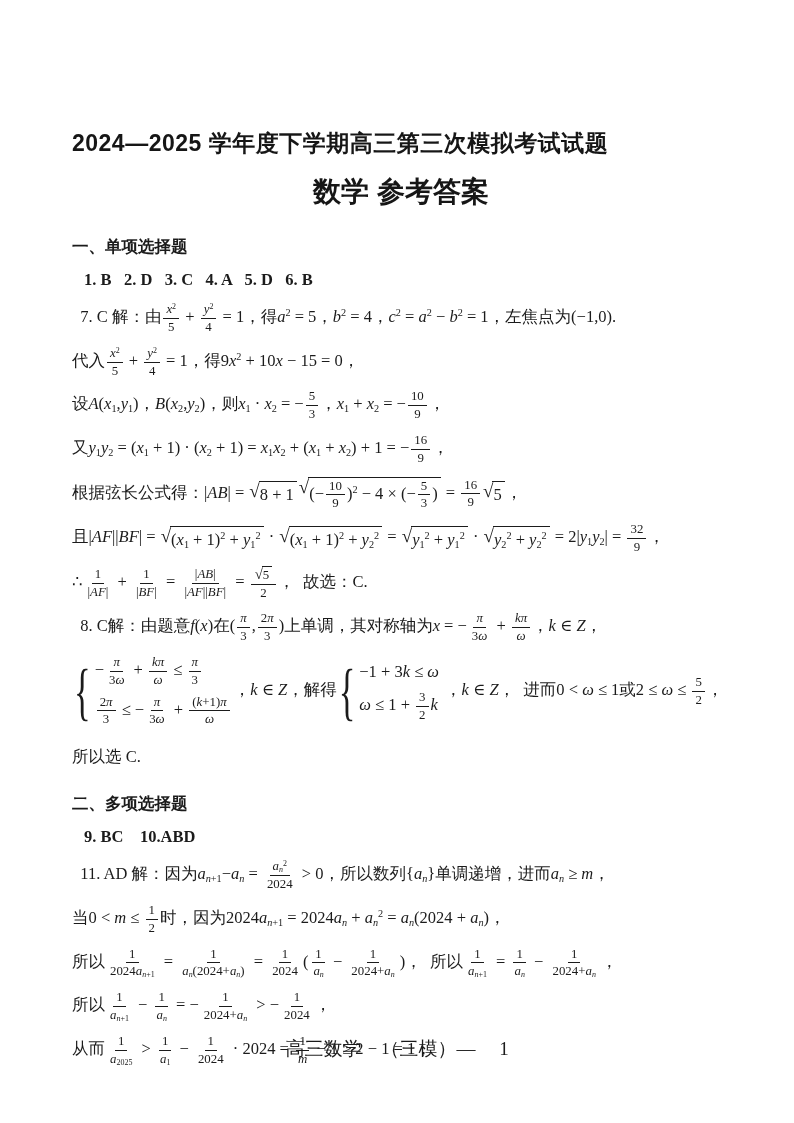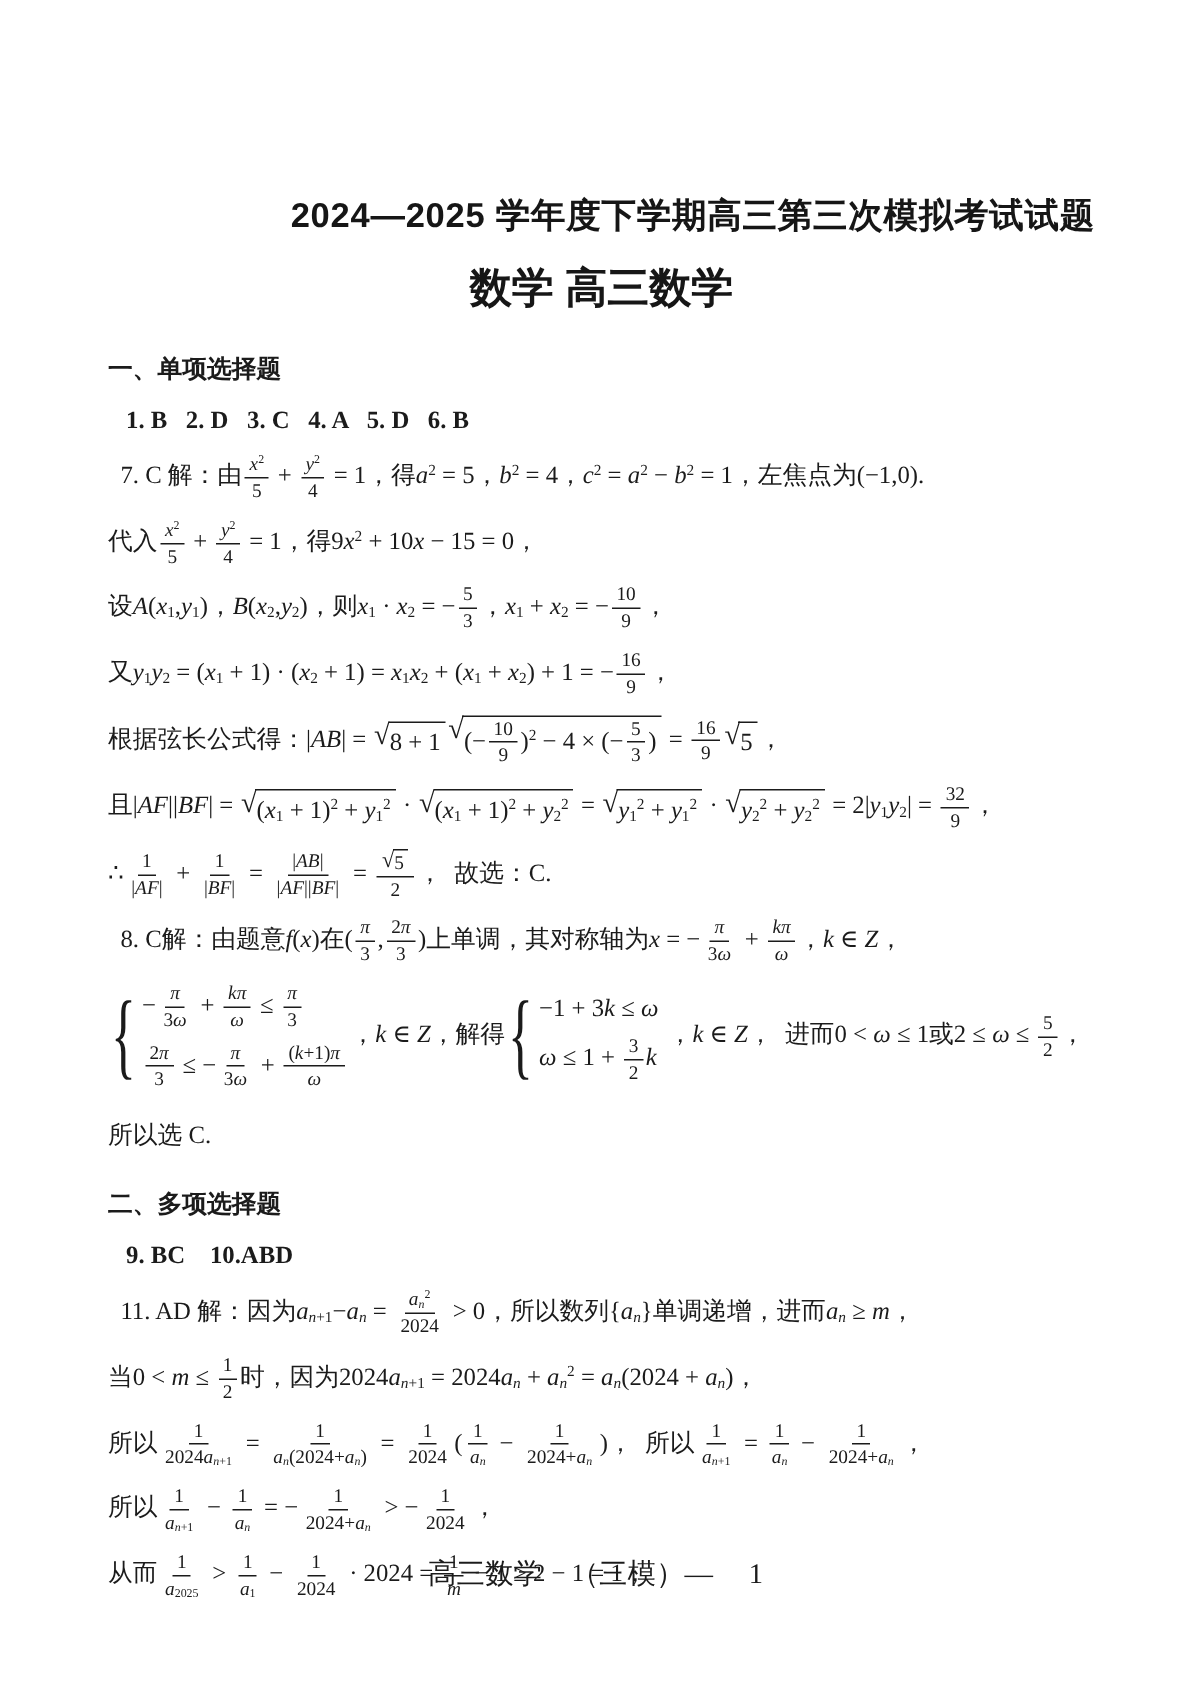--- a/index.html
+++ b/index.html
@@ -4,21 +4,21 @@
 <style>
   * { margin:0; padding:0; box-sizing:border-box; }
   html,body { background:#ffffff; }
   .page {
     width:794px; height:1123px; background:#ffffff; color:#1b1b1b;
     font-family:"Liberation Serif","DejaVu Serif",serif;
     position:relative; overflow:hidden; margin:0 auto;
   }
   .content { padding:128px 64px 0 72px; }
   .doc-title {
-    text-align:right; font-family:"Liberation Sans","DejaVu Sans",sans-serif;
+    text-align:left; font-family:"Liberation Sans","DejaVu Sans",sans-serif;
     font-weight:700; font-size:23px; letter-spacing:0.5px; color:#161616;
   }
   .doc-subtitle {
     text-align:center; font-family:"Liberation Sans","DejaVu Sans",sans-serif;
     font-weight:700; font-size:28px; margin-top:14px; color:#161616;
   }
   .body-lines { margin-top:20px; }
   .line { font-size:16.5px; line-height:1.4; white-space:pre-wrap; }
   .line.section {
     font-family:"Liberation Sans","DejaVu Sans",sans-serif;
@@ -52,21 +52,21 @@
     position:absolute; top:1036px; left:0; width:100%;
     text-align:center; font-size:19px; color:#1b1b1b; white-space:pre-wrap;
   }
 </style>
 </head>
 <body>
 
 <div class="page">
   <div class="content">
     <div class="doc-title">2024—2025 学年度下学期高三第三次模拟考试试题</div>
-    <div class="doc-subtitle">数学 高三数学</div>
+    <div class="doc-subtitle">数学 参考答案</div>
     <div class="body-lines">
         <p class="line section">一、单项选择题</p>
         <p class="line answers">1. B   2. D   3. C   4. A   5. D   6. B</p>
         <p class="line math">  7. <span class="up"><i class="v">C</i></span> 解：由<span class="frac"><span class="num"><i class="v">x</i><sup>2</sup></span><span class="den">5</span></span> + <span class="frac"><span class="num"><i class="v">y</i><sup>2</sup></span><span class="den">4</span></span> = 1，得<i class="v">a</i><sup>2</sup> = 5，<i class="v">b</i><sup>2</sup> = 4，<i class="v">c</i><sup>2</sup> = <i class="v">a</i><sup>2</sup> − <i class="v">b</i><sup>2</sup> = 1，左焦点为(−1,0).</p>
         <p class="line math">代入<span class="frac"><span class="num"><i class="v">x</i><sup>2</sup></span><span class="den">5</span></span> + <span class="frac"><span class="num"><i class="v">y</i><sup>2</sup></span><span class="den">4</span></span> = 1，得9<i class="v">x</i><sup>2</sup> + 10<i class="v">x</i> − 15 = 0，</p>
         <p class="line math">设<i class="v">A</i>(<i class="v">x</i><sub>1</sub>,<i class="v">y</i><sub>1</sub>)，<i class="v">B</i>(<i class="v">x</i><sub>2</sub>,<i class="v">y</i><sub>2</sub>)，则<i class="v">x</i><sub>1</sub> · <i class="v">x</i><sub>2</sub> = −<span class="frac"><span class="num">5</span><span class="den">3</span></span>，<i class="v">x</i><sub>1</sub> + <i class="v">x</i><sub>2</sub> = −<span class="frac"><span class="num">10</span><span class="den">9</span></span>，</p>
         <p class="line math">又<i class="v">y</i><sub>1</sub><i class="v">y</i><sub>2</sub> = (<i class="v">x</i><sub>1</sub> + 1) · (<i class="v">x</i><sub>2</sub> + 1) = <i class="v">x</i><sub>1</sub><i class="v">x</i><sub>2</sub> + (<i class="v">x</i><sub>1</sub> + <i class="v">x</i><sub>2</sub>) + 1 = −<span class="frac"><span class="num">16</span><span class="den">9</span></span>，</p>
         <p class="line math">根据弦长公式得：|<i class="v">AB</i>| = <span class="sqrt"><span class="radical">√</span><span class="radicand">8 + 1</span></span><span class="sqrt"><span class="radical">√</span><span class="radicand">(−<span class="frac">
                 <span class="num">10</span>
                 <span class="den">9</span>

